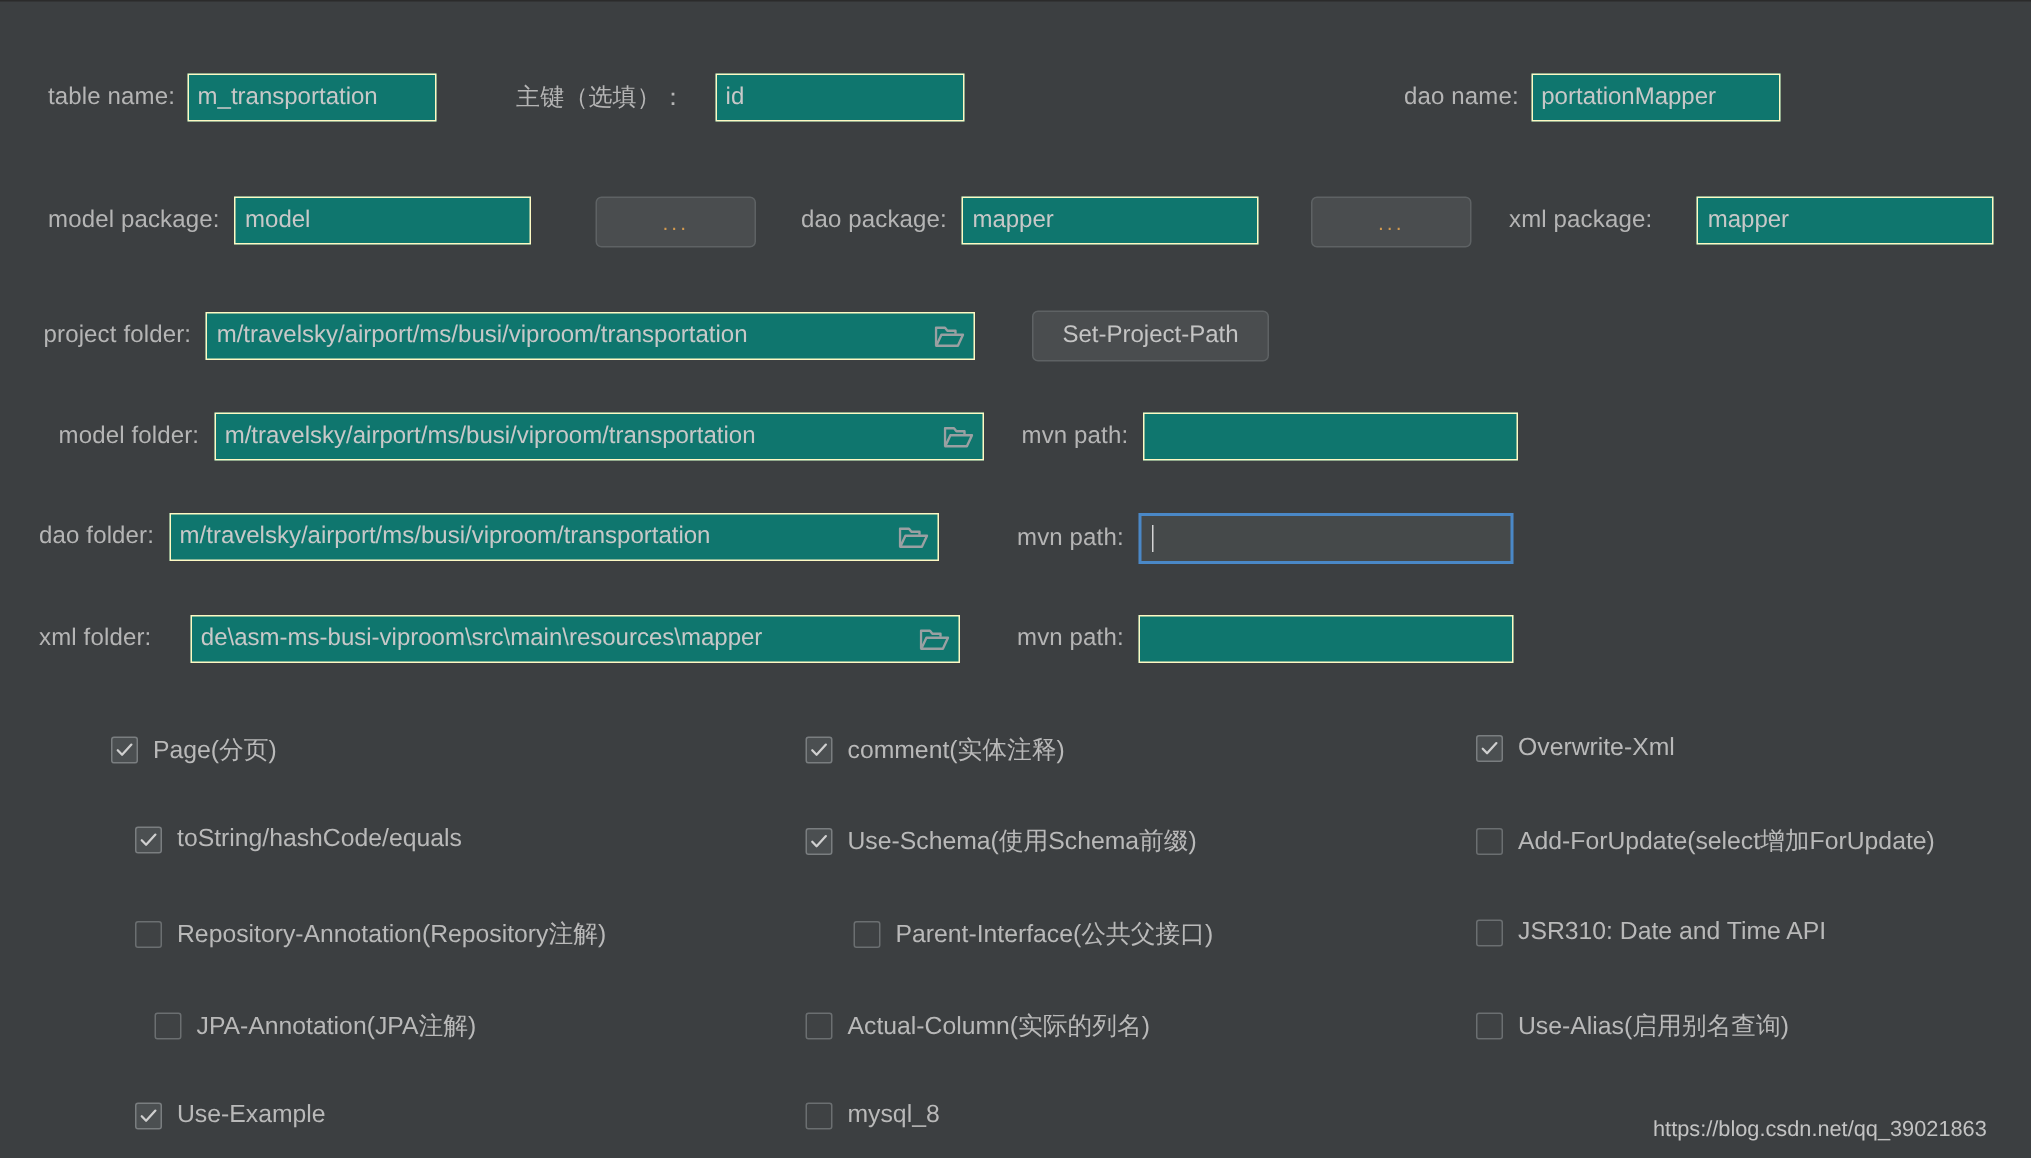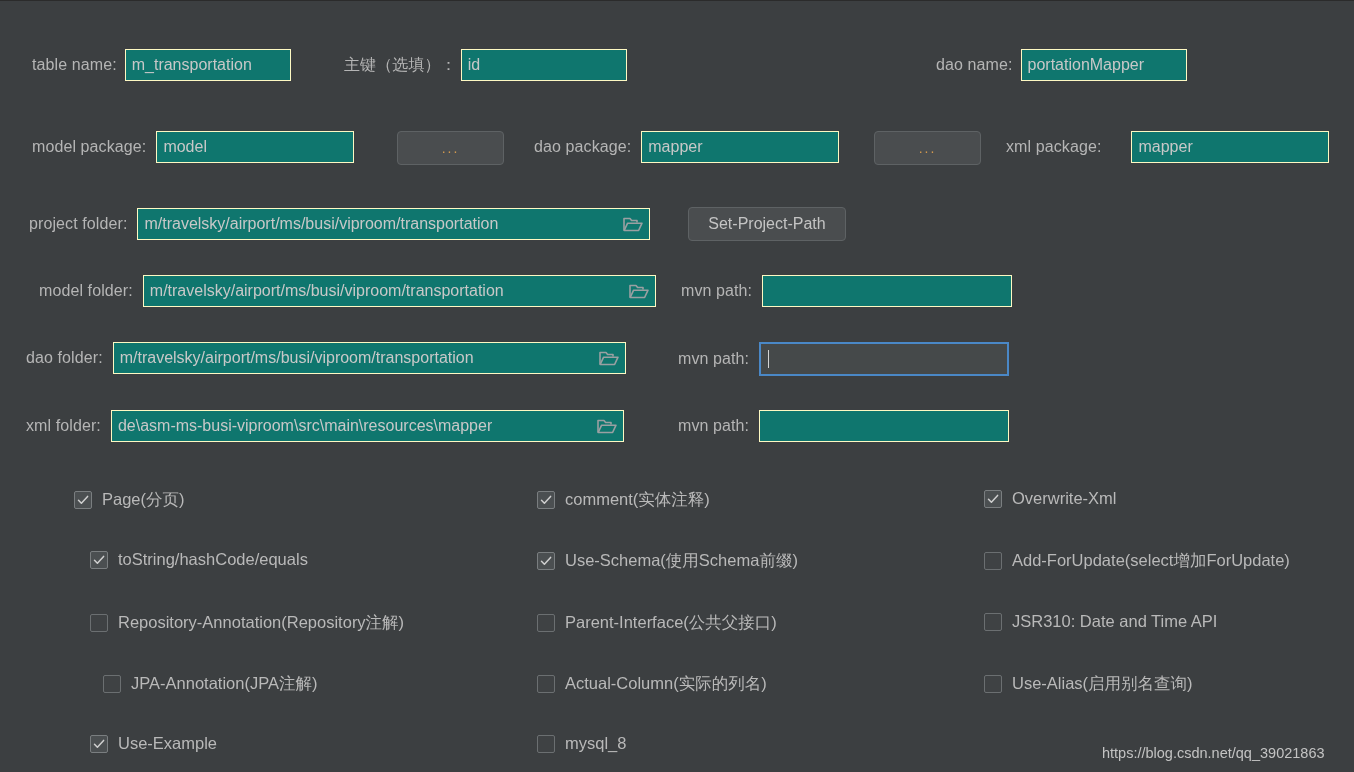--- a/index.html
+++ b/index.html
@@ -107,21 +107,21 @@
 
   <div class="row" style="left:32px; top:48px;">
     <span class="lbl">table  name:</span>
     <div class="field" style="width:166px; margin-left:8px;">
       <span class="txt">m_transportation</span>
     </div>
   </div>
 
   <div class="row" style="left:344px; top:48px;">
     <span class="lbl">主键（选填）：</span>
-    <div class="field" style="width:166px; margin-left:4px;">
+    <div class="field" style="width:166px; margin-left:20px;">
       <span class="txt">id</span>
     </div>
   </div>
 
 
   <div class="row" style="left:936px; top:48px;">
     <span class="lbl">dao name:</span>
     <div class="field" style="width:166px; margin-left:8px;">
       <span class="txt">portationMapper</span>
     </div>
@@ -204,21 +204,21 @@
   <div class="row" style="left:678px; top:341px;">
     <span class="lbl">mvn path:</span>
     <div class="field focused" style="width:250px; margin-left:10px; height:34px;">
       <span class="caret"></span>
         <span class="txt"></span>
     </div>
   </div>
 
   <div class="row" style="left:26px; top:409px;">
     <span class="lbl">xml    folder:</span>
-    <div class="field pathfield" style="width:513px; margin-left:10px;">
+    <div class="field pathfield" style="width:513px; margin-left:26px;">
       <span class="txt">de\asm-ms-busi-viproom\src\main\resources\mapper</span>
       <span class="folder-icon">
         <svg width="20" height="17" viewBox="0 0 20 17" fill="none" xmlns="http://www.w3.org/2000/svg">
           <path d="M1 14.5V2.5h6l1.6 2H14v2" stroke="#9aa0a2" stroke-width="1.6" stroke-linejoin="round"></path>
           <path d="M1.2 14.5L4.6 7.2H19l-3.4 7.3H1.2z" stroke="#9aa0a2" stroke-width="1.6" stroke-linejoin="round"></path>
         </svg>
       </span>
     </div>
   </div>
   <div class="row" style="left:678px; top:409px;">
@@ -272,21 +272,21 @@
         <span class="cb-label">comment(实体注释)</span>
       </div>
       <div class="cb-item" style="left: 537px; top: 549px;">
         <span class="cbox checked">
           <svg class="check" viewBox="0 0 12 12" xmlns="http://www.w3.org/2000/svg">
             <path d="M1.5 6.2L4.4 9.2 10.6 2.4" stroke="#cfcfcf" stroke-width="1.5" fill="none" stroke-linecap="round" stroke-linejoin="round"></path>
           </svg>
         </span>
         <span class="cb-label">Use-Schema(使用Schema前缀)</span>
       </div>
-      <div class="cb-item" style="left: 537px; top: 611px;">
+      <div class="cb-item" style="left: 569px; top: 611px;">
         <span class="cbox"></span>
         <span class="cb-label">Parent-Interface(公共父接口)</span>
       </div>
       <div class="cb-item" style="left: 537px; top: 672px;">
         <span class="cbox"></span>
         <span class="cb-label">Actual-Column(实际的列名)</span>
       </div>
       <div class="cb-item" style="left: 537px; top: 733px;">
         <span class="cbox"></span>
         <span class="cb-label">mysql_8</span>

